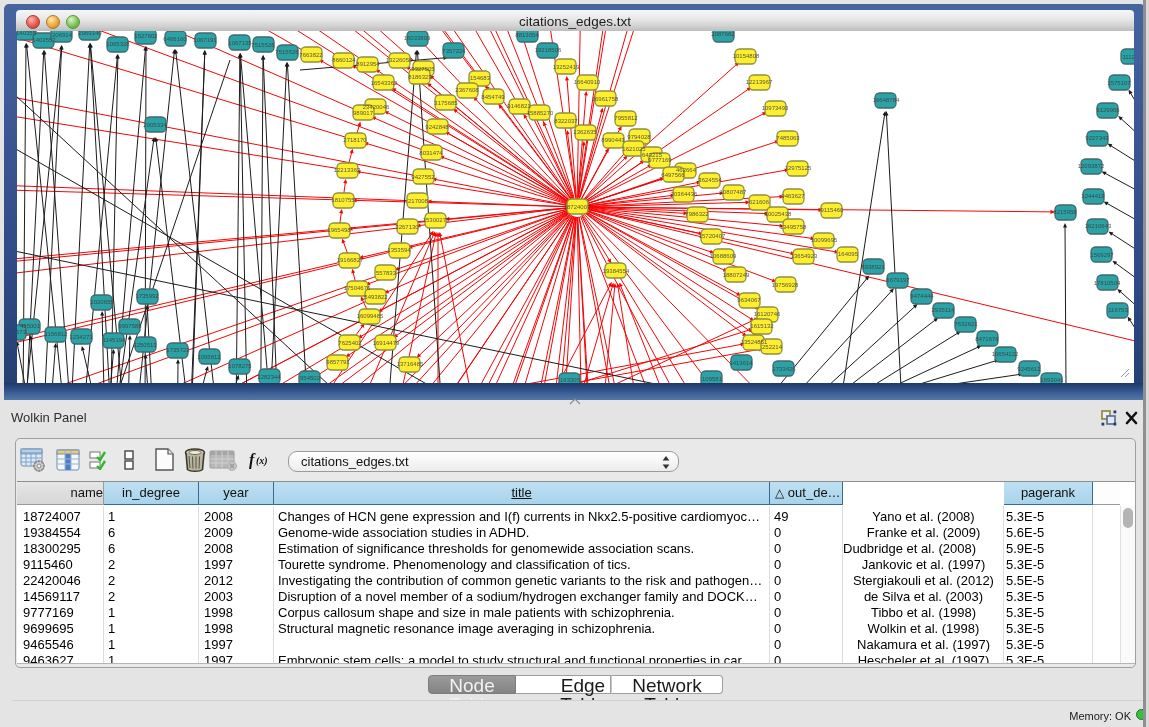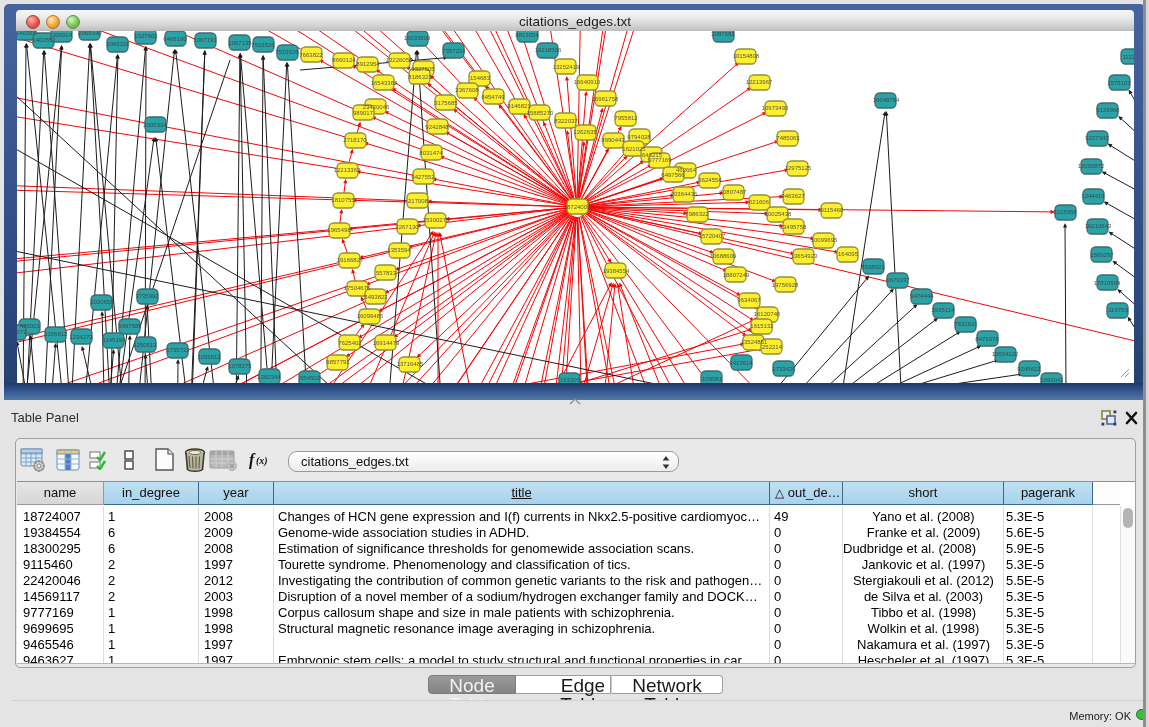--- a/index.html
+++ b/index.html
@@ -28,21 +28,21 @@
          border:1px solid #9f9f9f;border-radius:5px;box-sizing:border-box;}
   #dropdown{left:288px;top:451px;width:391px;height:21px;background:linear-gradient(180deg,#fff,#ececec);
          border:1px solid #9b9b9b;border-radius:9px;box-sizing:border-box;
          font-size:13px;color:#111;line-height:19px;padding-left:12px;}
   
   #tablewrap{left:17px;top:481px;width:1118px;height:181px;background:#fff;overflow:hidden;
          border-top:1px solid #8f8f8f;border-bottom:1px solid #b5b5b5;}
   .hc{top:0;height:23px;box-sizing:border-box;background:linear-gradient(180deg,#bfe0f2,#a8d3ec);
       border-right:1px solid #3a6b8e;border-bottom:1px solid #3a6b8e;
       font-size:13px;color:#111;text-align:center;line-height:22px;}
-  .hcg{background:linear-gradient(180deg,#e6e6e6,#d6d6d6);border-right:1px solid #9a9a9a;border-bottom:1px solid #9a9a9a;}
+  .hcg{background:linear-gradient(180deg,#e6e6e6,#d6d6d6);border-right:1px solid #9a9a9a;border-bottom:1px solid #9a9a9a;text-align:right;}
   .hcw{background:#fdfdfd;border-right:none;border-bottom:1px solid #9a9a9a;}
   .row{height:16px;font-size:13px;color:#000;white-space:nowrap;}
   #vscroll{left:1103px;top:24px;width:14px;height:157px;background:#fafafa;border-left:1px solid #e0e0e0;}
   #vthumb{left:2px;top:2px;width:10px;height:20px;background:#b4b4b4;border-radius:5px;}
   
   #seg{left:428px;top:675px;height:19px;font-size:19px;}
   .segb{display:inline-block;height:19px;line-height:19px;text-align:center;
         border:1px solid #9e9e9e;box-sizing:border-box;background:#fff;color:#1a1a1a;float:left;}
   #seg1{width:88px;border-radius:4px 0 0 4px;
         background:linear-gradient(180deg,#9a9a9a,#848484);color:#f2f2f2;border-color:#7d7d7d;}
@@ -713,21 +713,21 @@
         <text x="807" y="211">10099695</text>
         <text x="831" y="225">164095</text>
         <text x="419" y="191">15300273</text>
         <text x="599" y="242">19384554</text>
         <text x="560" y="178">18724007</text>
       </g>
       <path d="M1104 346 l8 -8 M1108 346 l4 -4" stroke="#999" fill="none"></path>
     </svg>
   </div>
 
-  <div class="abs" id="tp-label">Table Panel</div>
+  <div class="abs" id="tp-label">Wolkin Panel</div>
   <svg class="abs" style="left:568px;top:398px" width="14" height="7" viewBox="0 0 14 7">
     <path d="M2 6 L7 1 L12 6" stroke="#8a8a8a" fill="none" stroke-width="1.2"></path>
   </svg>
   <div class="abs" id="tp-icons"><svg width="46" height="16" viewBox="0 0 46 16">
       <rect x="9" y="1" width="8" height="8" fill="#e8f0fa" stroke="#8f862e" stroke-width="1.6"></rect>
       <rect x="14" y="6" width="8" height="8" fill="#dfeafa" stroke="#56688a" stroke-width="1.6"></rect>
       <rect x="20.5" y="0.5" width="2.8" height="2.8" fill="#1d3f6e"></rect>
       <rect x="8.5" y="12.7" width="2.8" height="2.8" fill="#1d3f6e"></rect>
       <rect x="20.5" y="12.7" width="2.8" height="2.8" fill="#1d3f6e"></rect>
       <path d="M34 3 L43 13 M43 3 L34 13" stroke="#111" stroke-width="2.6" stroke-linecap="round"></path>
@@ -788,21 +788,20 @@
       <polygon points="4,13 7.4,8.6 0.6,8.6" fill="#333"></polygon>
     </svg>
   </div>
 
   <div class="abs" id="tablewrap">
     <div class="abs hc hcg" style="left:0px;width:87px;">name</div>
     <div class="abs hc" style="left:87px;width:95px;">in_degree</div>
     <div class="abs hc" style="left:182px;width:75px;">year</div>
     <div class="abs hc" style="left:257px;width:496px;text-decoration:underline;">title</div>
     <div class="abs hc" style="left:753px;width:73px;text-align:left;padding-left:5px;"><span style="font-size:12px">△</span> out_de…</div>
-    <div class="abs hc" style="left:826px;width:161px;">short</div>
     <div class="abs hc" style="left:987px;width:89px;">pagerank</div>
     <div class="abs hc hcw" style="left:1076px;width:27px;"></div>
     <div class="abs" style="left:86px;top:24px;width:1px;height:157px;background:#dcdcdc"></div>
     <div class="abs" style="left:181px;top:24px;width:1px;height:157px;background:#dcdcdc"></div>
     <div class="abs" style="left:256px;top:24px;width:1px;height:157px;background:#dcdcdc"></div>
     <div class="abs" style="left:752px;top:24px;width:1px;height:157px;background:#dcdcdc"></div>
     <div class="abs" style="left:825px;top:24px;width:1px;height:157px;background:#dcdcdc"></div>
     <div class="abs" style="left:986px;top:24px;width:1px;height:157px;background:#dcdcdc"></div>
     <div class="abs" style="left:1075px;top:24px;width:1px;height:157px;background:#dcdcdc"></div>
     <div class="abs row" style="left:6px;top:27px;width:79px">18724007</div>

